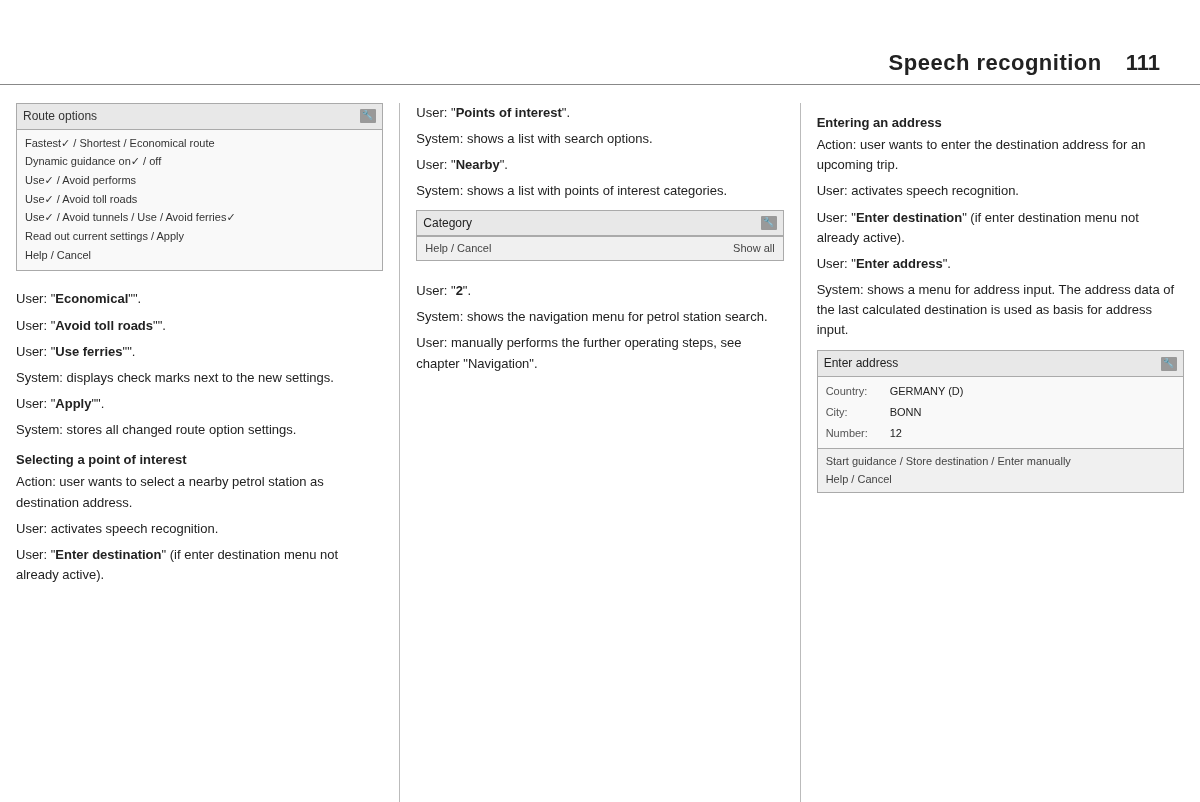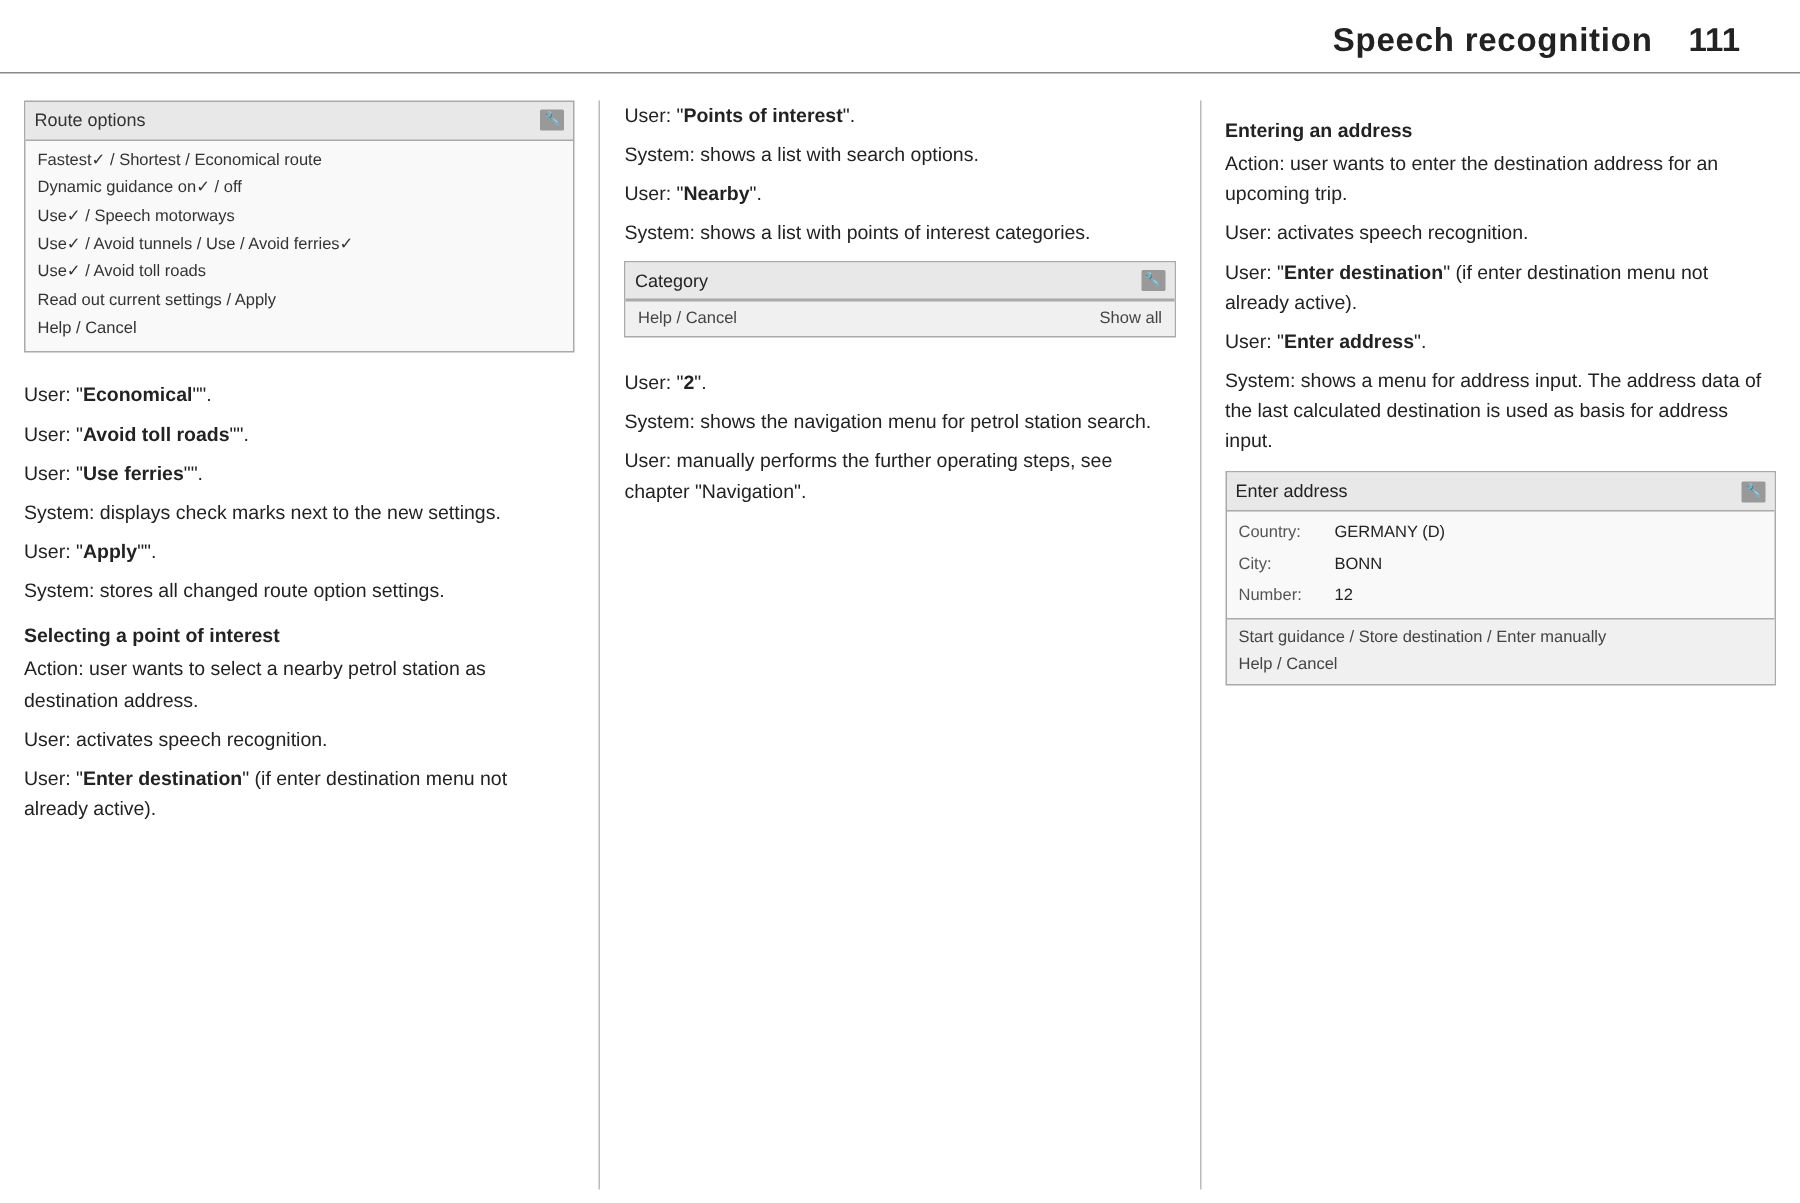--- a/index.html
+++ b/index.html
@@ -23,20 +23,21 @@
     .page-title {
       font-size: 22px;
       font-weight: bold;
       letter-spacing: 0.5px;
       margin-right: 24px;
       margin-left: 32px;
     }
     .page-number {
       font-size: 22px;
       font-weight: bold;
+      margin-top: 36px;
     }
 
     
     .content {
       display: flex;
       padding: 18px 0 0 0;
       height: calc(802px - 58px);
     }
 
     
@@ -201,23 +202,23 @@
   <div class="col">
 
     <div class="ui-box">
       <div class="ui-box-title">
         <span>Route options</span>
         <span class="ui-box-icon">🔧</span>
       </div>
       <div class="ui-box-items" id="route-items">
       <div>Fastest✓ / Shortest / Economical route</div>
           <div>Dynamic guidance on✓ / off</div>
-          <div>Use✓ / Speech motorways</div>
+          <div>Use✓ / Avoid performs</div>
+          <div>Use✓ / Avoid toll roads</div>
           <div>Use✓ / Avoid tunnels / Use / Avoid ferries✓</div>
-          <div>Use✓ / Avoid toll roads</div>
           <div>Read out current settings / Apply</div>
           <div>Help / Cancel</div>
         </div>
     </div>
 
     <div id="col1-paras">
         <div class="para">User: "<strong>Economical</strong>"".</div>
         <div class="para">User: "<strong>Avoid toll roads</strong>"".</div>
         <div class="para">User: "<strong>Use ferries</strong>"".</div>
         <div class="para">System: displays check marks next to the new settings.</div>

